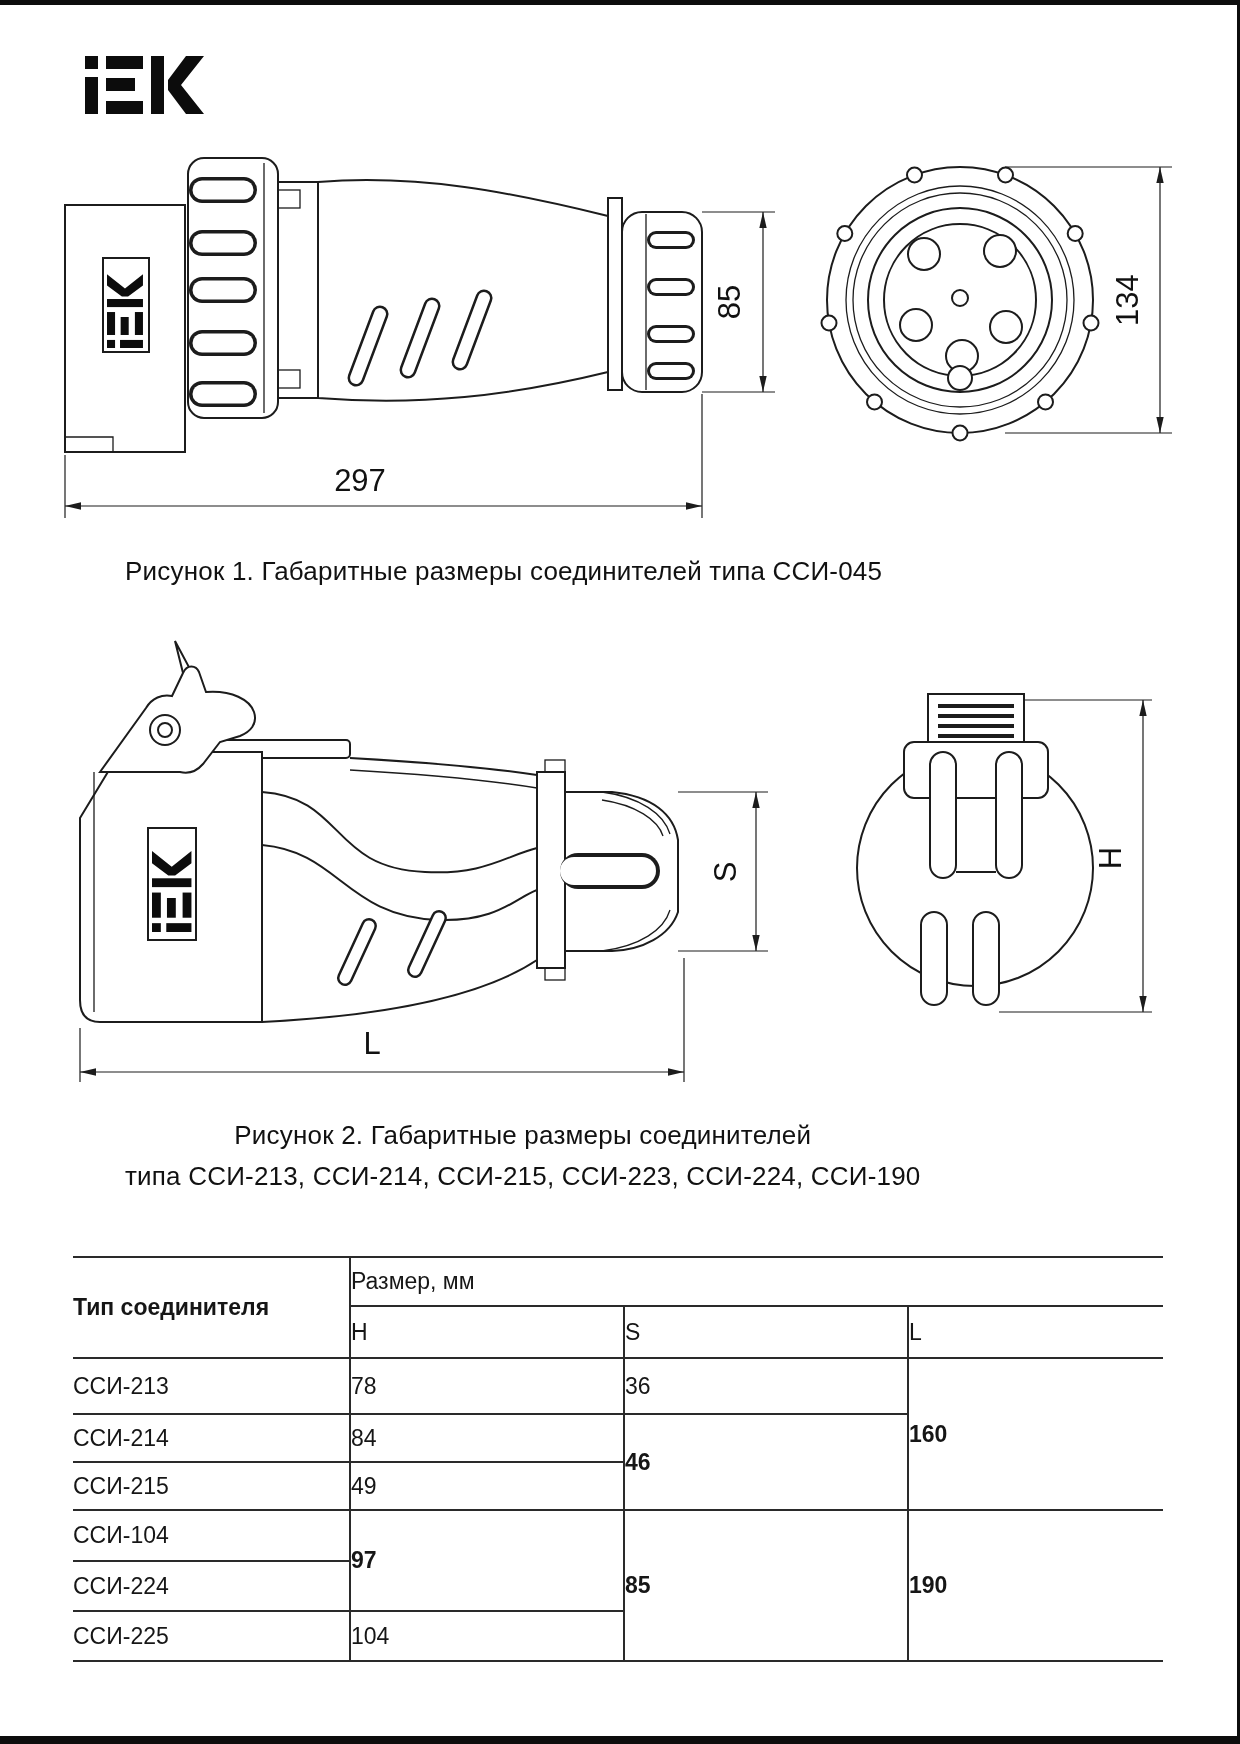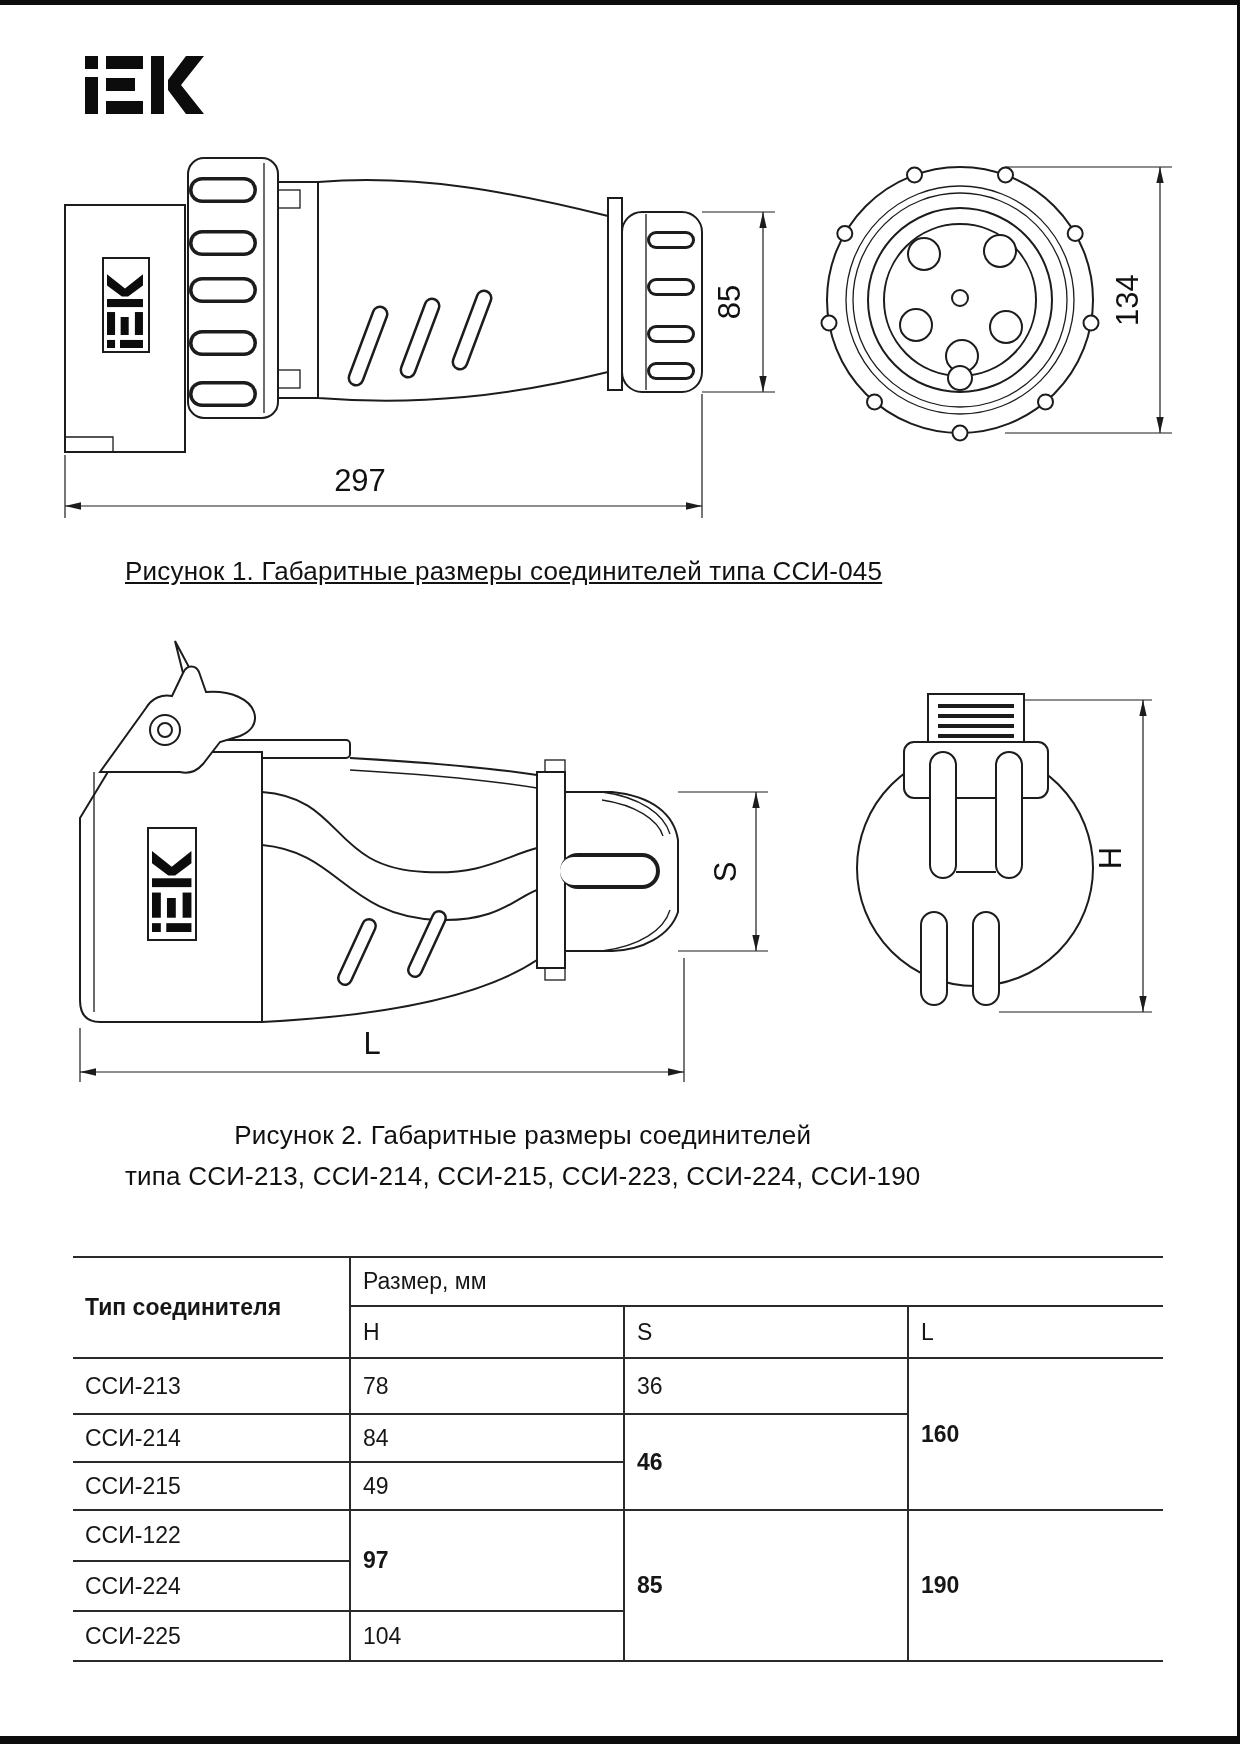--- a/index.html
+++ b/index.html
@@ -21,31 +21,31 @@
   .dim  { stroke:#1c1c1c; stroke-width:1.2; fill:none; }
   .slotB{ stroke:#1c1c1c; fill:none; stroke-linecap:round; }
   .slotW{ stroke:#ffffff; fill:none; stroke-linecap:round; }
   .dimtext { font-family:"Liberation Sans", sans-serif; font-size:31px; fill:#111; }
   .logo-shape rect, .logo-shape polygon { fill:#0c0c0c; }
 
   .caption {
     position:absolute; font-size:26px; line-height:41px; color:#111;
     letter-spacing:0.2px; white-space:nowrap;
   }
-  .cap1 { left:125px; top:551px;text-decoration:underline; }
+  .cap1 { left:125px; top:551px; }
   .cap2 { left:125px; top:1115px;text-align:center; }
 
   table.spec {
     position:absolute; left:73px; top:1256px; width:1090px;
     border-collapse:collapse; table-layout:fixed;
     border-top:2px solid #2a2a2a;
     font-size:23px; color:#161616;
   }
   table.spec td {
-    padding:0 8px 0 12px; vertical-align:middle;
+    padding:0 8px 0 0; vertical-align:middle;
     overflow:hidden; white-space:nowrap;
   }
   td.bl { border-left:2px solid #2a2a2a; }
   td.bb { border-bottom:2px solid #2a2a2a; }
   td.vt { vertical-align:top; padding-top:13px;font-weight:bold; }
 </style>
 </head>
 <body>
 
 <div class="page">
@@ -277,21 +277,21 @@
       <tr style="height:48px">
         <td class="bb">ССИ-214</td>
         <td class="bl bb">84</td>
         <td rowspan="2" class="bl bb vt">46</td>
       </tr>
       <tr style="height:48px">
         <td class="bb">ССИ-215</td>
         <td class="bl bb">49</td>
       </tr>
       <tr style="height:51px">
-        <td class="bb">ССИ-122</td>
+        <td class="bb">ССИ-104</td>
         <td rowspan="2" class="bl bb vt">97</td>
         <td rowspan="3" class="bl bb vt">85</td>
         <td rowspan="3" class="bl bb vt">190</td>
       </tr>
       <tr style="height:50px">
         <td class="bb">ССИ-224</td>
       </tr>
       <tr style="height:50px">
         <td class="bb">ССИ-225</td>
         <td class="bl bb">104</td>

